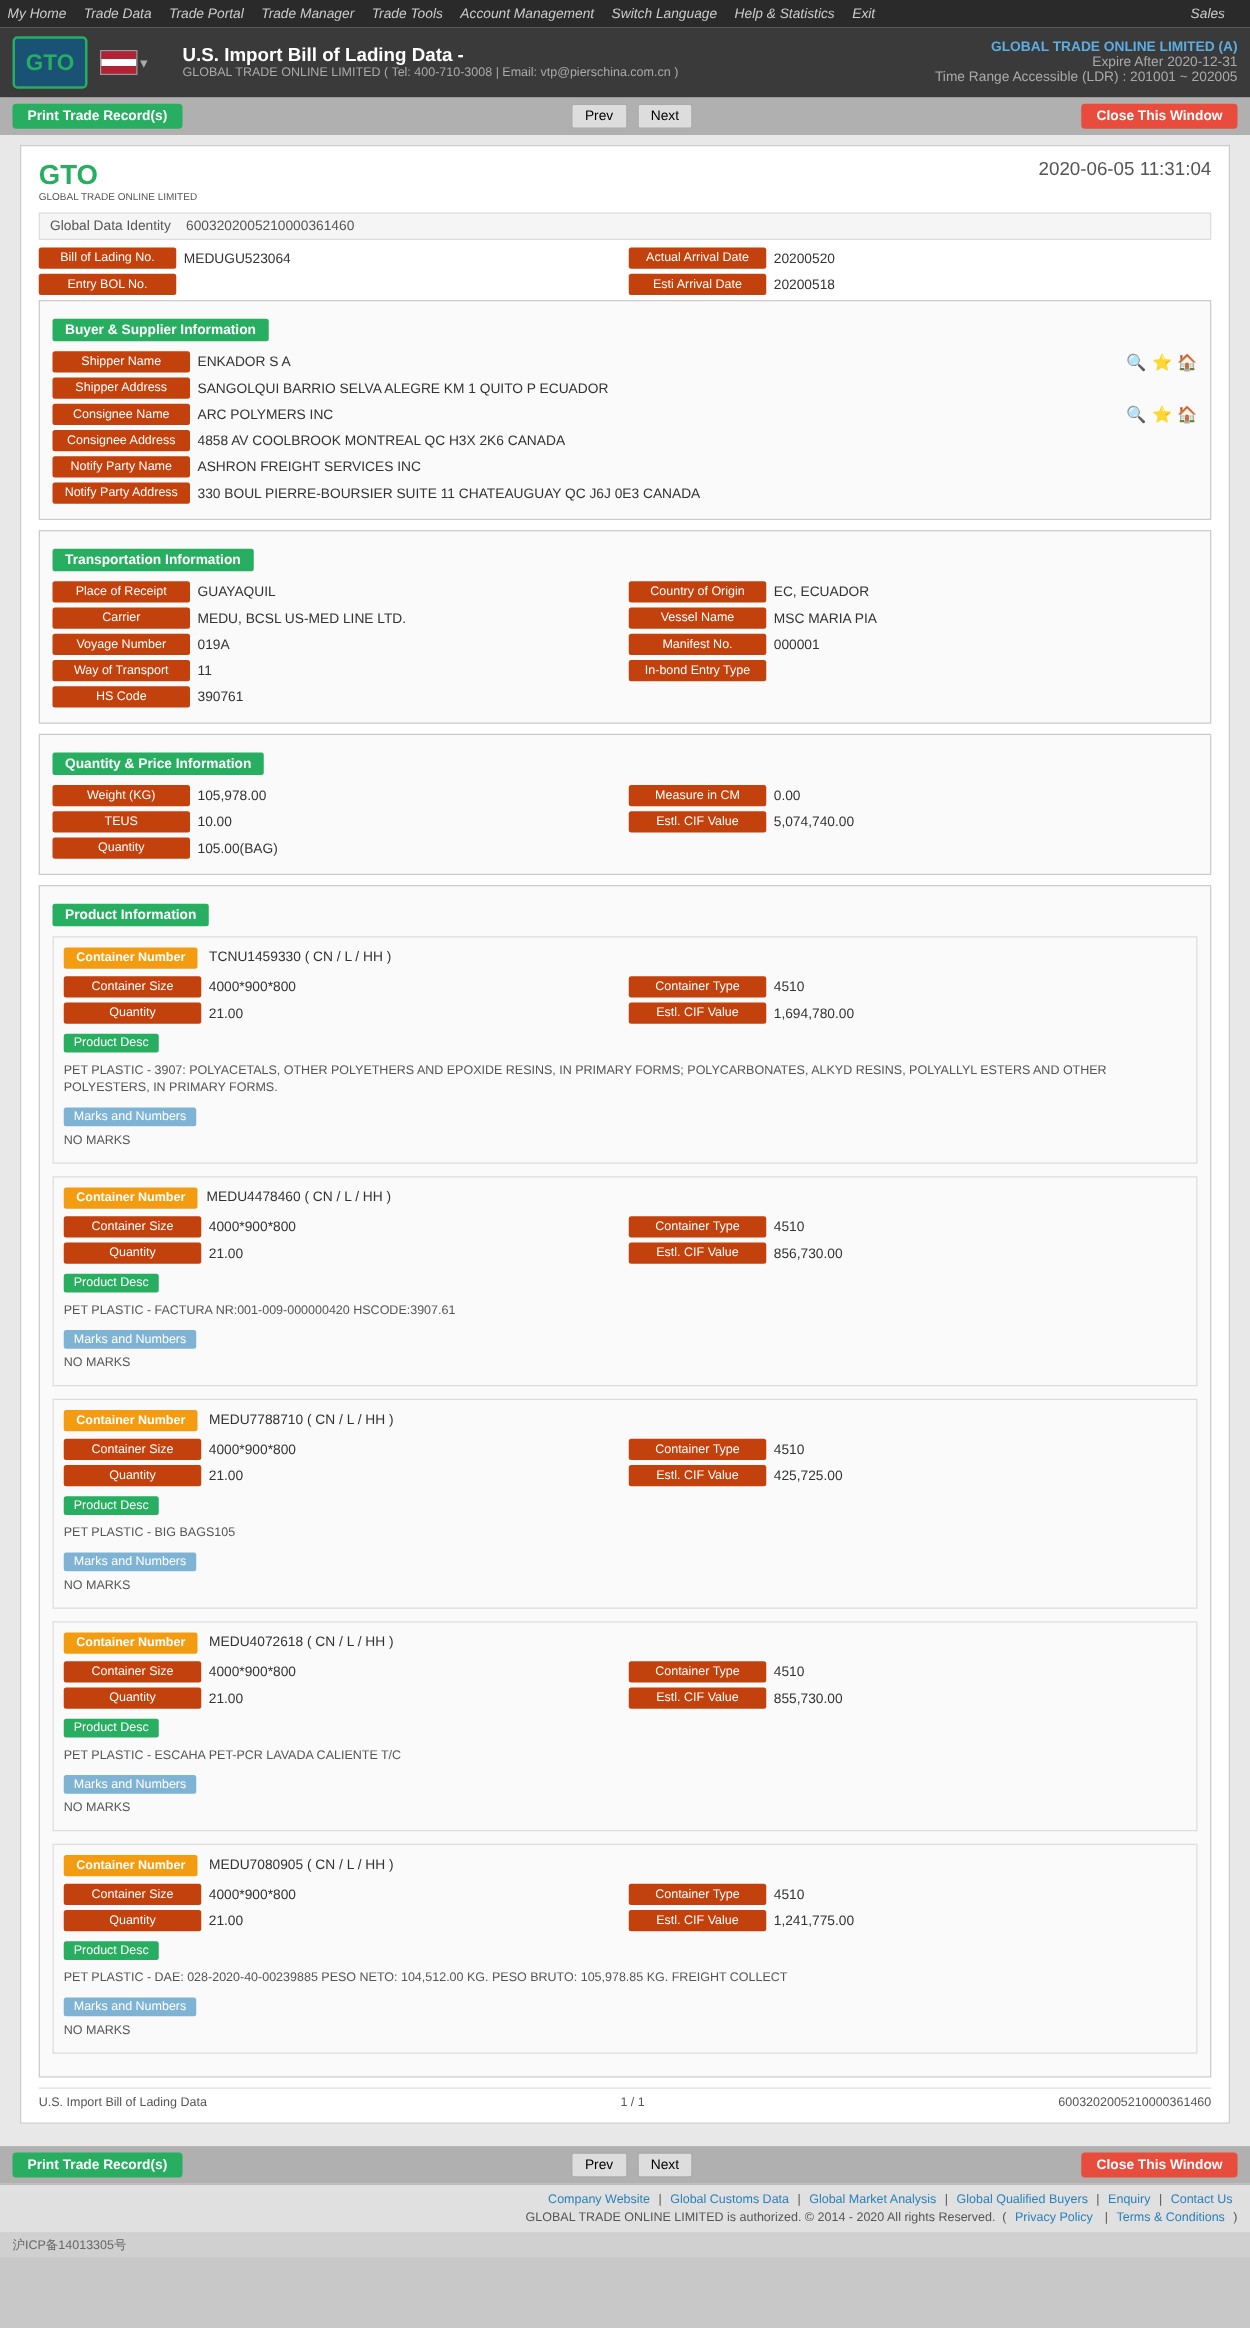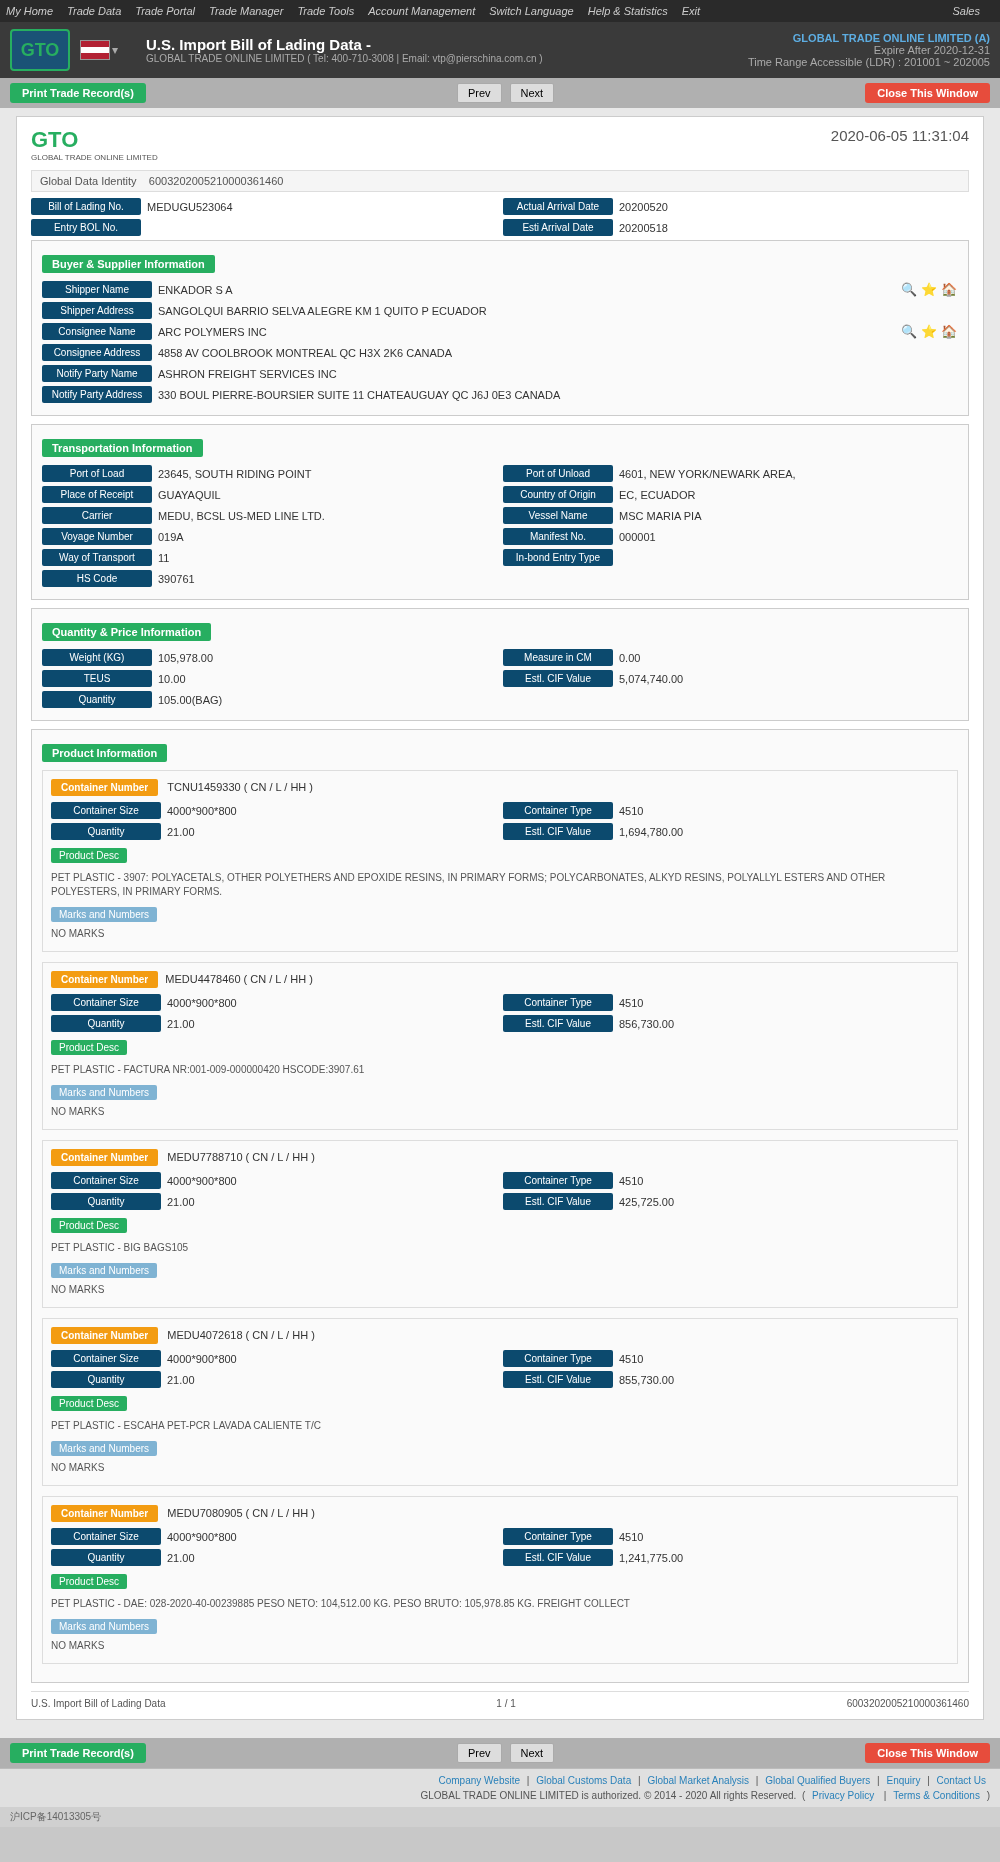--- a/index.html
+++ b/index.html
@@ -38,21 +38,21 @@
 
     
     .doc-header { display: flex; justify-content: space-between; align-items: flex-start; margin-bottom: 8px; }
     .doc-logo { color: #27ae60; font-size: 22px; font-weight: bold; }
     .doc-logo-sub { font-size: 8px; color: #555; display: block; }
     .doc-date { color: #555; font-size: 15px; }
 
     
     .global-id-row { background: #f5f5f5; border: 1px solid #ddd; padding: 4px 8px; margin-bottom: 6px; font-size: 11px; color: #555; }
     .field-row { display: flex; align-items: center; margin-bottom: 4px; gap: 6px; }
-    .field-label { background: #0c4a6e; color: #fff; padding: 3px 8px; border-radius: 2px; font-size: 10px; white-space: nowrap; min-width: 110px; text-align: center; }
+    .field-label { background: #c2410c; color: #fff; padding: 3px 8px; border-radius: 2px; font-size: 10px; white-space: nowrap; min-width: 110px; text-align: center; }
     .field-value { color: #333; font-size: 11px; flex: 1; }
 
     
     .section-header { background: #27ae60; color: #fff; padding: 3px 10px; border-radius: 2px; font-size: 11px; font-weight: bold; display: inline-block; margin-bottom: 8px; margin-top: 6px; }
 
     
     .section-box { border: 1px solid #ccc; padding: 8px 10px; margin-bottom: 8px; background: #fafafa; }
 
     
     .icon-row { display: flex; gap: 4px; margin-left: 6px; }
@@ -196,26 +196,20 @@
 
       <div class="field-row">
         <span class="field-label">Notify Party Address</span>
         <span class="field-value">330 BOUL PIERRE-BOURSIER SUITE 11 CHATEAUGUAY QC J6J 0E3 CANADA</span>
       </div>
     </div>
 
     <div class="section-box">
       <div class="section-header">Transportation Information</div>
 
-      <div class="field-row">
-        <span class="field-label">Port of Load</span>
-        <span class="field-value">23645, SOUTH RIDING POINT</span>
-        <span class="field-label">Port of Unload</span>
-        <span class="field-value">4601, NEW YORK/NEWARK AREA,</span>
-      </div>
 
       <div class="field-row">
         <span class="field-label">Place of Receipt</span>
         <span class="field-value">GUAYAQUIL</span>
         <span class="field-label">Country of Origin</span>
         <span class="field-value">EC, ECUADOR</span>
       </div>
 
       <div class="field-row">
         <span class="field-label">Carrier</span>

